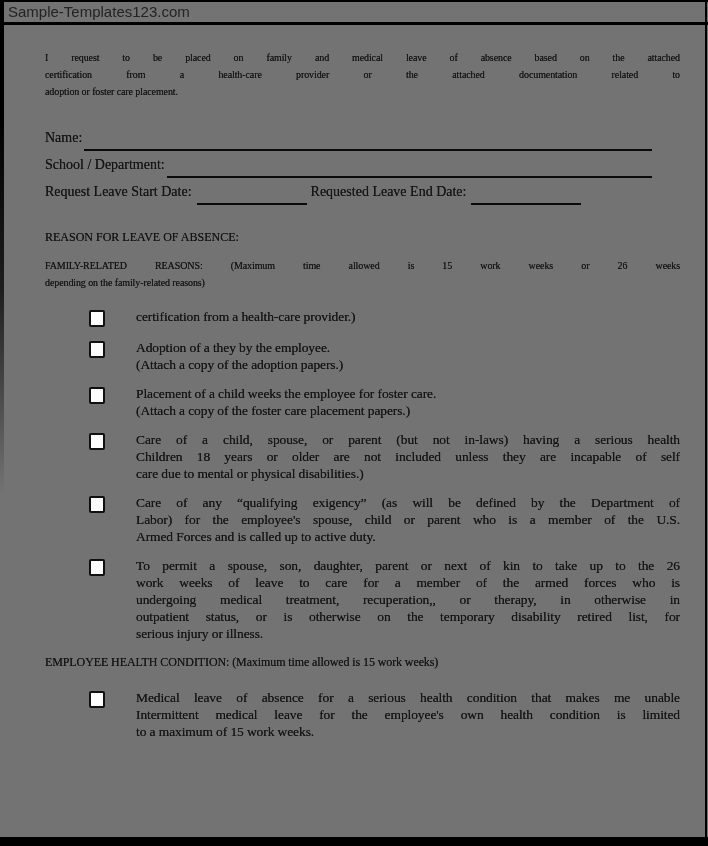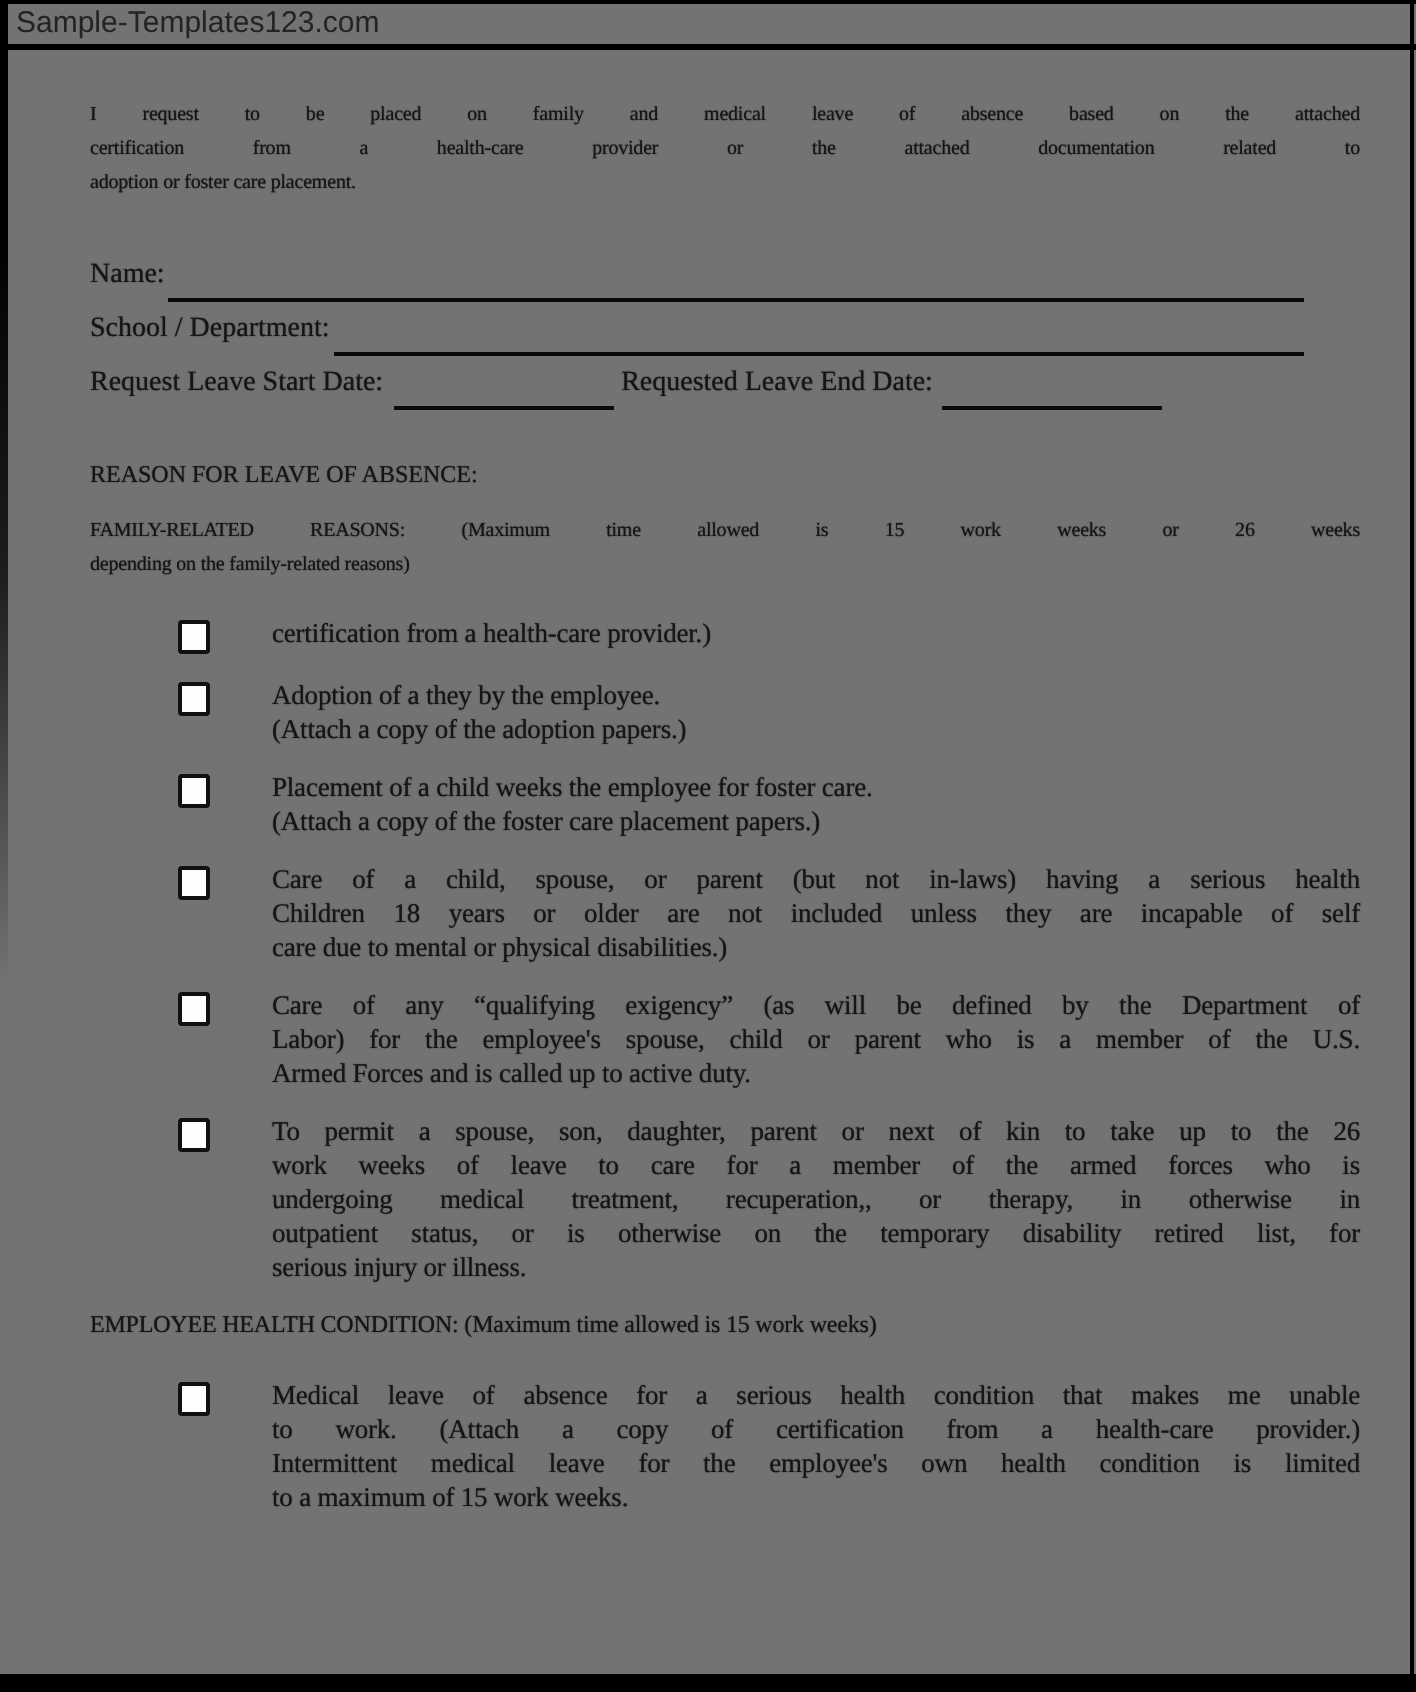--- a/index.html
+++ b/index.html
@@ -156,21 +156,20 @@
     <div class="para heading-line emp-heading">
         <div class="jline jl-last">EMPLOYEE HEALTH CONDITION: (Maximum time allowed is 15 work weeks)</div>
       </div>
 
     <div class="items emp">
         <div class="item">
           <div class="cbx"></div>
           <div class="itext">
             <div>
               <div class="jline">Medical leave of absence for a serious health condition that makes me unable</div>
-              <div class="jline">to work. (Attach a copy of certification from a health-care provider.)</div>
               <div class="jline">Intermittent medical leave for the employee's own health condition is limited</div>
               <div class="jline jl-last">to a maximum of 15 work weeks.</div>
             </div>
           </div>
         </div>
       </div>
 
   </div>
 
   <div class="edge-top"></div>

